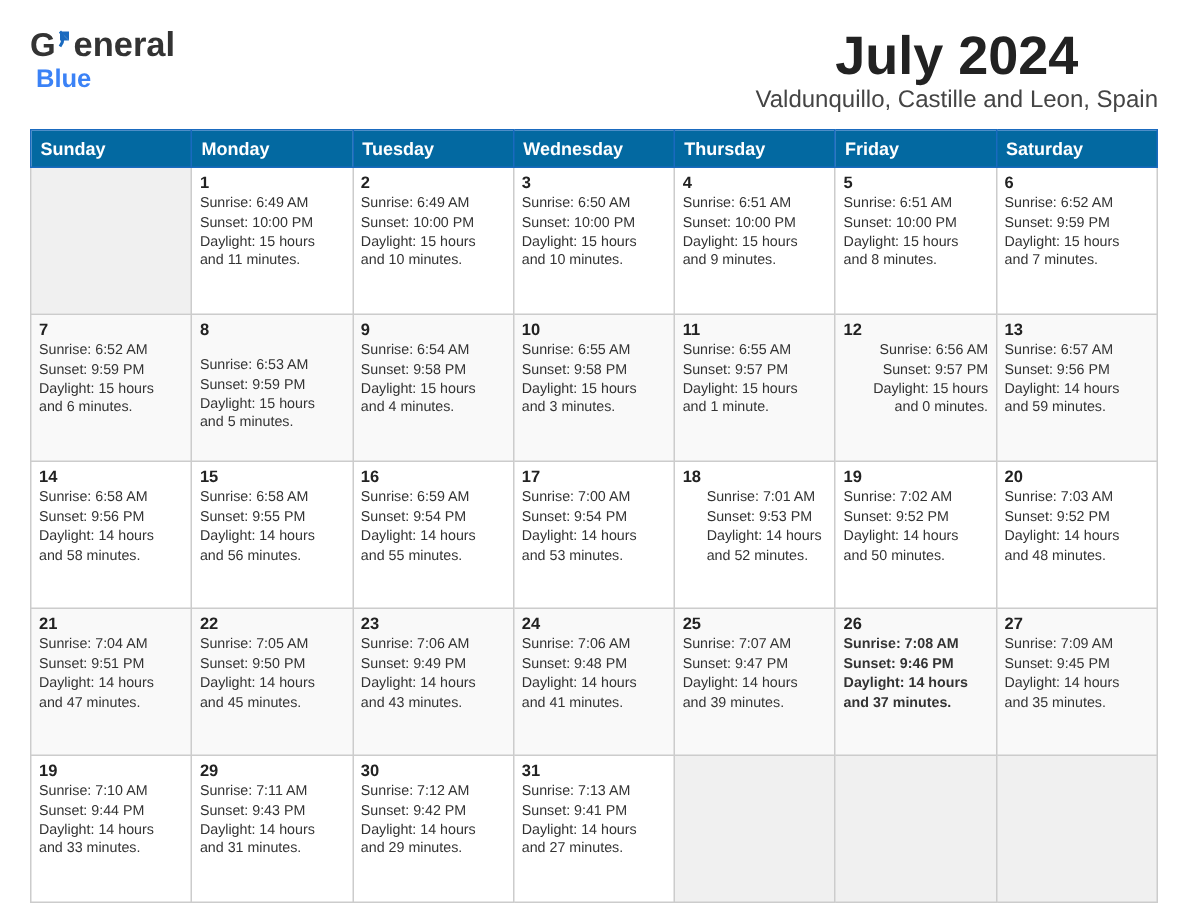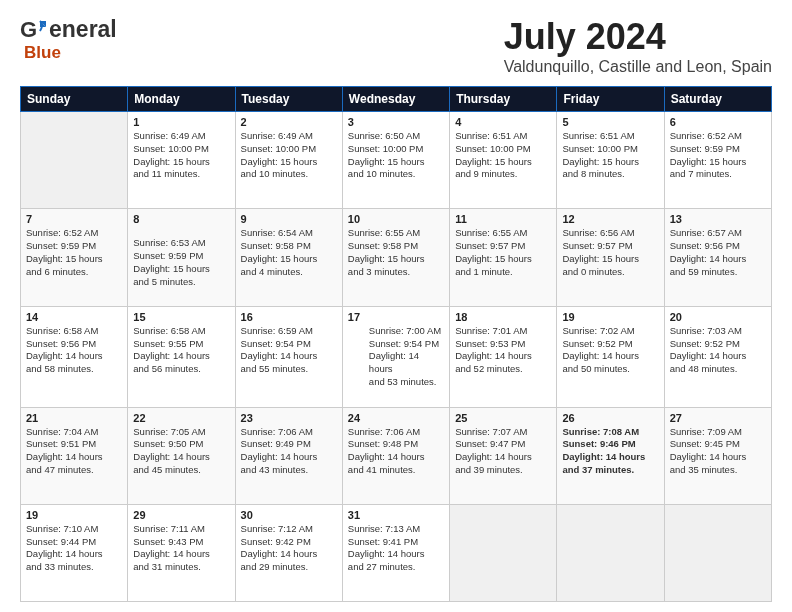--- a/index.html
+++ b/index.html
@@ -22,40 +22,40 @@
       justify-content: space-between;
       align-items: flex-start;
       margin-bottom: 10px;
     }
     .logo {
       display: flex;
       flex-direction: column;
       align-items: flex-start;
     }
     .title-area {
-      text-align: left;
+      text-align: center;
       margin-left: 36px;
     }
     .main-title {
       font-size: 36px;
       font-weight: bold;
       color: #222;
     }
     .subtitle {
       font-size: 16px;
       color: #444;
     }
     .calendar {
       flex: 1;
       border-collapse: collapse;
       width: 100%;
       font-size: 10.5px;
     }
     .calendar th {
-      background: #0f172a;
+      background: #0369a1;
       color: #fff;
       text-align: left;
       padding: 5px 6px;
       font-size: 12px;
       border: 1px solid #1a6abf;
     }
     .calendar td {
       border: 1px solid #ccc;
       vertical-align: top;
       padding: 4px 5px;
@@ -89,21 +89,21 @@
     <div class="logo">
       <div style="display:flex;align-items:center;gap:3px;">
         <svg width="26" height="26" viewBox="0 0 26 26">
           <text x="0" y="20" font-size="22" font-family="Arial" font-weight="bold" fill="#333">G</text>
           <polygon points="20,4 26,10 26,4" fill="#1a6abf"></polygon>
           <polygon points="20,10 26,10 20,4" fill="#1a6abf"></polygon>
           <path d="M20,4 Q24,8 20,14" stroke="#1a6abf" stroke-width="2" fill="none"></path>
         </svg>
         <span style="font-size:23px;font-weight:bold;color:#333;">eneral</span>
       </div>
-      <div style="font-size:17px;font-weight:bold;color:#c2410c;margin-left:4px;">Blue</div>
+      <div style="font-size:17px;font-weight:bold;color:#3b82f6;margin-left:4px;">Blue</div>
     </div>
     <div class="title-area">
       <div class="main-title">July 2024</div>
       <div class="subtitle">Valdunquillo, Castille and Leon, Spain</div>
     </div>
   </div>
 
   <table class="calendar">
     <thead>
       <tr id="days-header-row">
@@ -193,21 +193,21 @@
           </td>
           <td>
             <div class="day-num">11</div>
             <div class="day-detail" style="white-space: pre-line;">Sunrise: 6:55 AM
 Sunset: 9:57 PM
 Daylight: 15 hours
 and 1 minute.</div>
           </td>
           <td>
             <div class="day-num">12</div>
-            <div class="day-detail" style="white-space: pre-line;">Sunrise: 6:56 AM
+            <div class="day-detail" style="white-space: pre-line; text-align: right;">Sunrise: 6:56 AM
 Sunset: 9:57 PM
 Daylight: 15 hours
 and 0 minutes.</div>
           </td>
           <td>
             <div class="day-num">13</div>
             <div class="day-detail" style="white-space: pre-line;">Sunrise: 6:57 AM
 Sunset: 9:56 PM
 Daylight: 14 hours
 and 59 minutes.</div>
@@ -230,28 +230,28 @@
           </td>
           <td>
             <div class="day-num">16</div>
             <div class="day-detail" style="white-space: pre-line;">Sunrise: 6:59 AM
 Sunset: 9:54 PM
 Daylight: 14 hours
 and 55 minutes.</div>
           </td>
           <td>
             <div class="day-num">17</div>
-            <div class="day-detail" style="white-space: pre-line; margin-left: 21px;">Sunrise: 7:00 AM
+            <div class="day-detail" style="white-space: pre-line;">Sunrise: 7:00 AM
 Sunset: 9:54 PM
 Daylight: 14 hours
 and 53 minutes.</div>
           </td>
           <td>
             <div class="day-num">18</div>
-            <div class="day-detail" style="white-space: pre-line;">Sunrise: 7:01 AM
+            <div class="day-detail" style="white-space: pre-line; margin-left: 16px;">Sunrise: 7:01 AM
 Sunset: 9:53 PM
 Daylight: 14 hours
 and 52 minutes.</div>
           </td>
           <td>
             <div class="day-num">19</div>
             <div class="day-detail" style="white-space: pre-line;">Sunrise: 7:02 AM
 Sunset: 9:52 PM
 Daylight: 14 hours
 and 50 minutes.</div>

